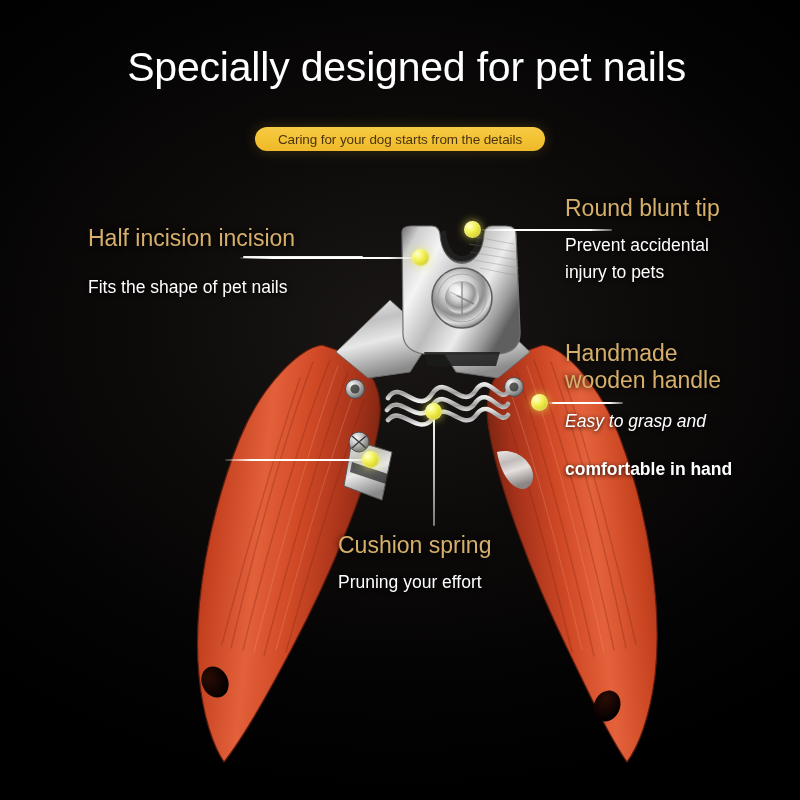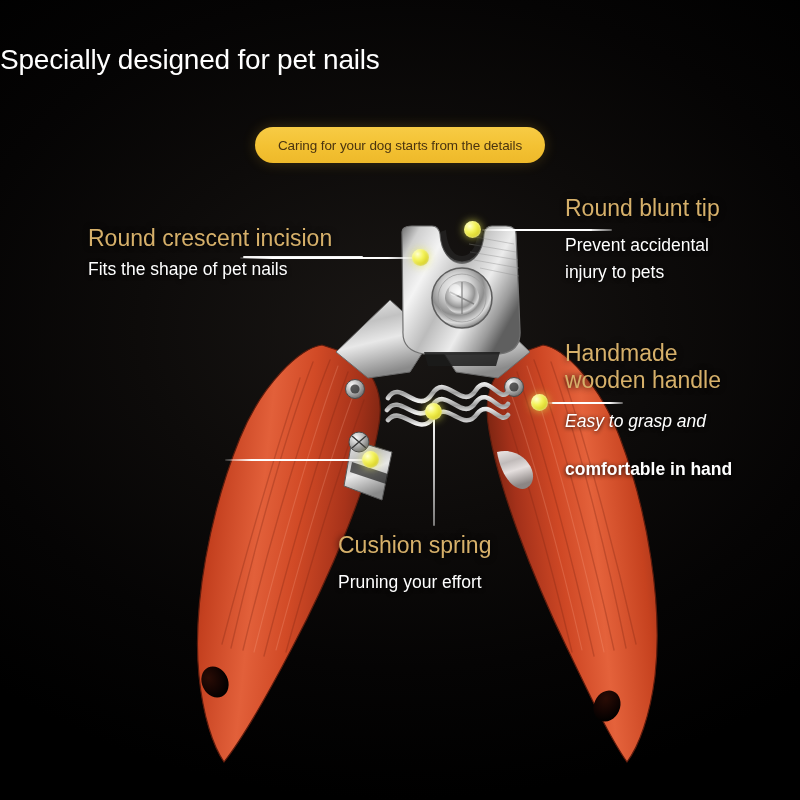--- a/index.html
+++ b/index.html
@@ -14,31 +14,31 @@
     width:800px; height:800px;
     background:
       radial-gradient(ellipse 620px 470px at 400px 330px, #1a1715 0%, #0d0b0a 42%, #050404 72%, #000 100%),
       #000;
     overflow:hidden;
   }
 
   
   .title {
     position:absolute; left:0; top:44px; width:686px;
-    text-align:left;
+    text-align:right;
     color:#ffffff;
-    font-size:28px;
+    font-size:41px;
     font-weight:400;
     letter-spacing:-0.2px;
     white-space:nowrap;
   }
   .pill {
     position:absolute;
     left:255px; top:127px;
-    width:290px; height:36px;
+    width:290px; height:24px;
     border-radius:19px;
     background:linear-gradient(180deg,#f7cb45 0%,#f3c132 55%,#eeb92a 100%);
     display:flex; align-items:center; justify-content:center;
     box-shadow:0 0 14px rgba(243,193,50,.20);
   }
   .pill span {
     color:#4a3410;
     font-size:13.5px;
     font-weight:400;
     letter-spacing:-0.1px;
@@ -275,22 +275,22 @@
     </g>
   </svg>
 
   <div class="title">Specially designed for pet nails</div>
 
   <div class="pill">
     <span>Caring for your dog starts from the details</span>
   </div>
 
   <div class="callout left" style="left:88px; top:225px;">
-    <div class="head">Round crescent incision</div>
-    <div class="body" style="margin-top:4px;">Fits the shape of pet nails</div>
+    <div class="head">Half incision incision</div>
+    <div class="body" style="margin-top:22px;">Fits the shape of pet nails</div>
   </div>
   <div class="rule" style="left:243px; top:256px; width:120px;"></div>
   <div class="leader" style="left:240px; top:257px; width:180px;"></div>
   <div class="dot" style="left:412px; top:249px;"></div>
 
   <div class="callout right" style="left:565px; top:195px;">
     <div class="head">Round blunt tip</div>
     <div class="body" style="margin-top:10px;">Prevent accidental</div>
     <div class="body">injury to pets</div>
   </div>

